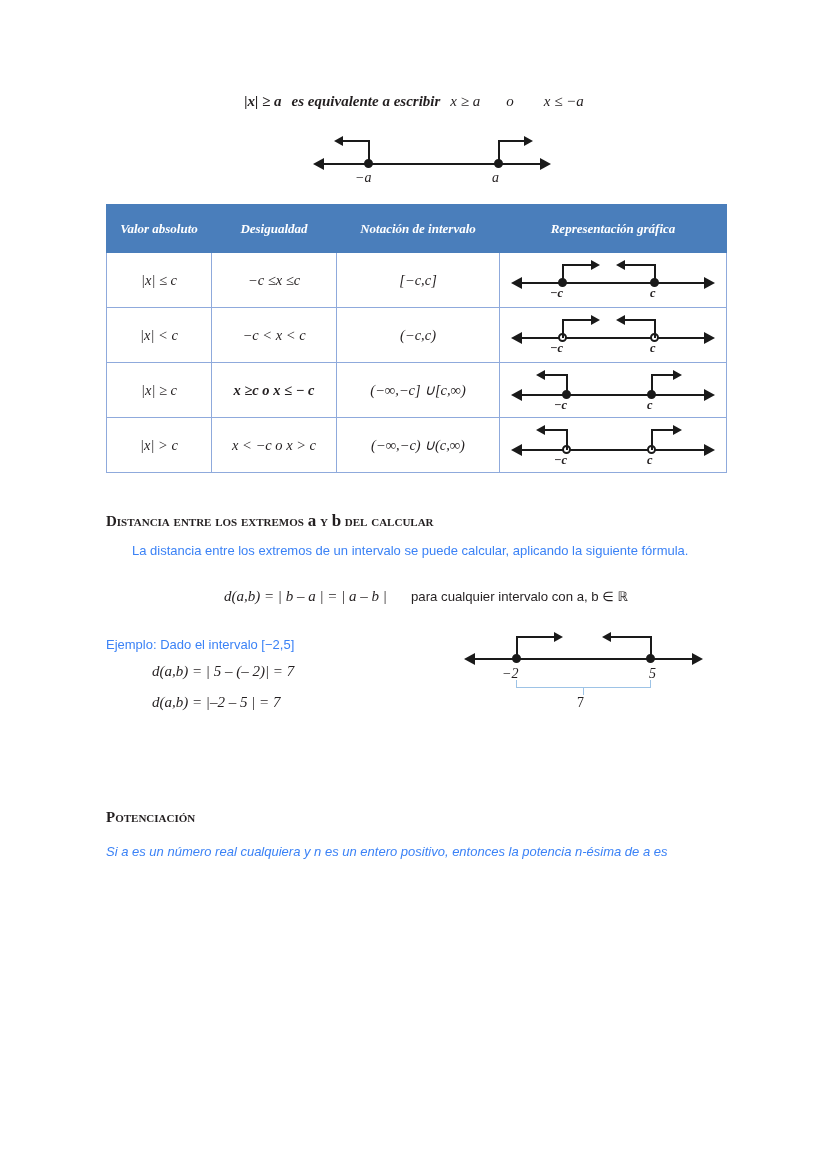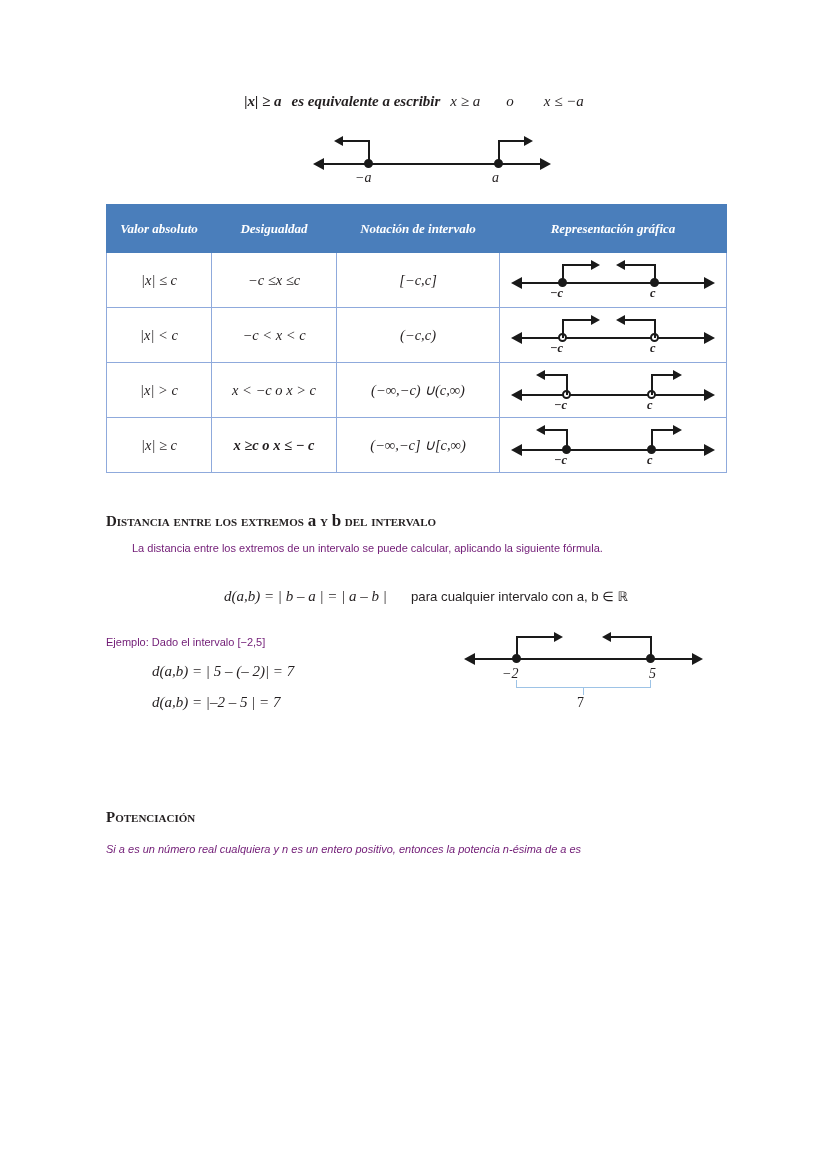--- a/index.html
+++ b/index.html
@@ -193,24 +193,24 @@
     font-size: 17px;
     font-weight: bold;
     font-style: normal;
   }
 
   
   .para {
     position: absolute;
     left: 0;
     width: 616px;
-    font-size: 11px;
+    font-size: 13px;
     line-height: 1.62;
     text-align: justify;
-    color: #701a75;
+    color: #3b82f6;
   }
   .para.indent { text-indent: 26px; }
 
   
   .formula {
     position: absolute;
     font-family: "Liberation Serif", serif;
     font-style: italic;
     font-size: 15px;
     color: #231f20;
@@ -350,20 +350,43 @@
               <div class="dot open" style="left:150px; top:25px;"></div>
               <div class="stem" style="left:154px; top:11px; height:19px;"></div>
               <div class="ray" style="left:124px; top:11px; width:31px;"></div>
               <div class="arrow sm left" style="left:116px; top:7px;"></div>
               <div class="lbl" style="left:150px; top:33px; font-size:12.5px; font-weight:bold;">c</div>
             </div>
           </td>
         </tr>
 
         <tr>
+          <td class="cell-math">|x| ≥ c</td>
+          <td class="cell-math" style="font-weight:bold;">x ≥c  o  x ≤ − c</td>
+          <td class="cell-math">(−∞,−c] ∪[c,∞)</td>
+          <td class="cell-graphic">
+            <div class="mini-nline nline">
+              <div class="axis" style="left:22px; top:31px; width:182px;"></div>
+              <div class="arrow left" style="left:11px; top:26px;"></div>
+              <div class="arrow right" style="left:204px; top:26px;"></div>
+              <div class="dot" style="left:62px; top:27px;"></div>
+              <div class="stem" style="left:66px; top:11px; height:21px;"></div>
+              <div class="ray" style="left:44px; top:11px; width:23px;"></div>
+              <div class="arrow sm left" style="left:36px; top:7px;"></div>
+              <div class="lbl" style="left:54px; top:35px; font-size:12.5px; font-weight:bold;">−c</div>
+              <div class="dot" style="left:147px; top:27px;"></div>
+              <div class="stem" style="left:151px; top:11px; height:21px;"></div>
+              <div class="ray" style="left:151px; top:11px; width:23px;"></div>
+              <div class="arrow sm right" style="left:173px; top:7px;"></div>
+              <div class="lbl" style="left:147px; top:35px; font-size:12.5px; font-weight:bold;">c</div>
+            </div>
+          </td>
+        </tr>
+
+        <tr>
           <td class="cell-math">|x| &gt; c</td>
           <td class="cell-math">x &lt; −c o x &gt; c</td>
           <td class="cell-math">(−∞,−c) ∪(c,∞)</td>
           <td class="cell-graphic">
             <div class="mini-nline nline">
               <div class="axis" style="left:22px; top:31px; width:182px;"></div>
               <div class="arrow left" style="left:11px; top:26px;"></div>
               <div class="arrow right" style="left:204px; top:26px;"></div>
               <div class="dot open" style="left:62px; top:27px;"></div>
               <div class="stem" style="left:66px; top:11px; height:21px;"></div>
@@ -371,48 +394,25 @@
               <div class="arrow sm left" style="left:36px; top:7px;"></div>
               <div class="lbl" style="left:54px; top:35px; font-size:12.5px; font-weight:bold;">−c</div>
               <div class="dot open" style="left:147px; top:27px;"></div>
               <div class="stem" style="left:151px; top:11px; height:21px;"></div>
               <div class="ray" style="left:151px; top:11px; width:23px;"></div>
               <div class="arrow sm right" style="left:173px; top:7px;"></div>
               <div class="lbl" style="left:147px; top:35px; font-size:12.5px; font-weight:bold;">c</div>
             </div>
           </td>
         </tr>
-
-        <tr>
-          <td class="cell-math">|x| ≥ c</td>
-          <td class="cell-math" style="font-weight:bold;">x ≥c  o  x ≤ − c</td>
-          <td class="cell-math">(−∞,−c] ∪[c,∞)</td>
-          <td class="cell-graphic">
-            <div class="mini-nline nline">
-              <div class="axis" style="left:22px; top:31px; width:182px;"></div>
-              <div class="arrow left" style="left:11px; top:26px;"></div>
-              <div class="arrow right" style="left:204px; top:26px;"></div>
-              <div class="dot" style="left:62px; top:27px;"></div>
-              <div class="stem" style="left:66px; top:11px; height:21px;"></div>
-              <div class="ray" style="left:44px; top:11px; width:23px;"></div>
-              <div class="arrow sm left" style="left:36px; top:7px;"></div>
-              <div class="lbl" style="left:54px; top:35px; font-size:12.5px; font-weight:bold;">−c</div>
-              <div class="dot" style="left:147px; top:27px;"></div>
-              <div class="stem" style="left:151px; top:11px; height:21px;"></div>
-              <div class="ray" style="left:151px; top:11px; width:23px;"></div>
-              <div class="arrow sm right" style="left:173px; top:7px;"></div>
-              <div class="lbl" style="left:147px; top:35px; font-size:12.5px; font-weight:bold;">c</div>
-            </div>
-          </td>
-        </tr>
       </tbody>
     </table>
 
     <div class="h-sec" style="top:511px;">
-      <span class="sm" style="font-variant: small-caps; font-size:15px;">Distancia entre los extremos </span><span class="var">a</span><span class="sm" style="font-variant: small-caps; font-size:15px;"> y </span><span class="var">b</span><span class="sm" style="font-variant: small-caps; font-size:15px;"> del intervalo</span>
+      <span class="sm" style="font-variant: small-caps; font-size:15px;">Distancia entre los extremos </span><span class="var">a</span><span class="sm" style="font-variant: small-caps; font-size:15px;"> y </span><span class="var">b</span><span class="sm" style="font-variant: small-caps; font-size:15px;"> del calcular</span>
     </div>
 
     <div class="para indent" style="top:540px;">La distancia entre los extremos de un intervalo se puede calcular, aplicando la siguiente fórmula.</div>
 
     <div class="formula" style="left:118px; top:588px;">
       <span>d(a,b)  =  | b – a |  =  | a – b |</span><span style="display:inline-block;width:24px;"></span><span class="up">para cualquier intervalo con a, b ∈ ℝ</span>
     </div>
 
     <div class="para" style="top:634px; width:300px; text-align:left;">Ejemplo: Dado el intervalo [−2,5]</div>
     <div class="formula" style="left:46px; top:663px;">d(a,b)  =  | 5 – (– 2)|  =  7</div>

